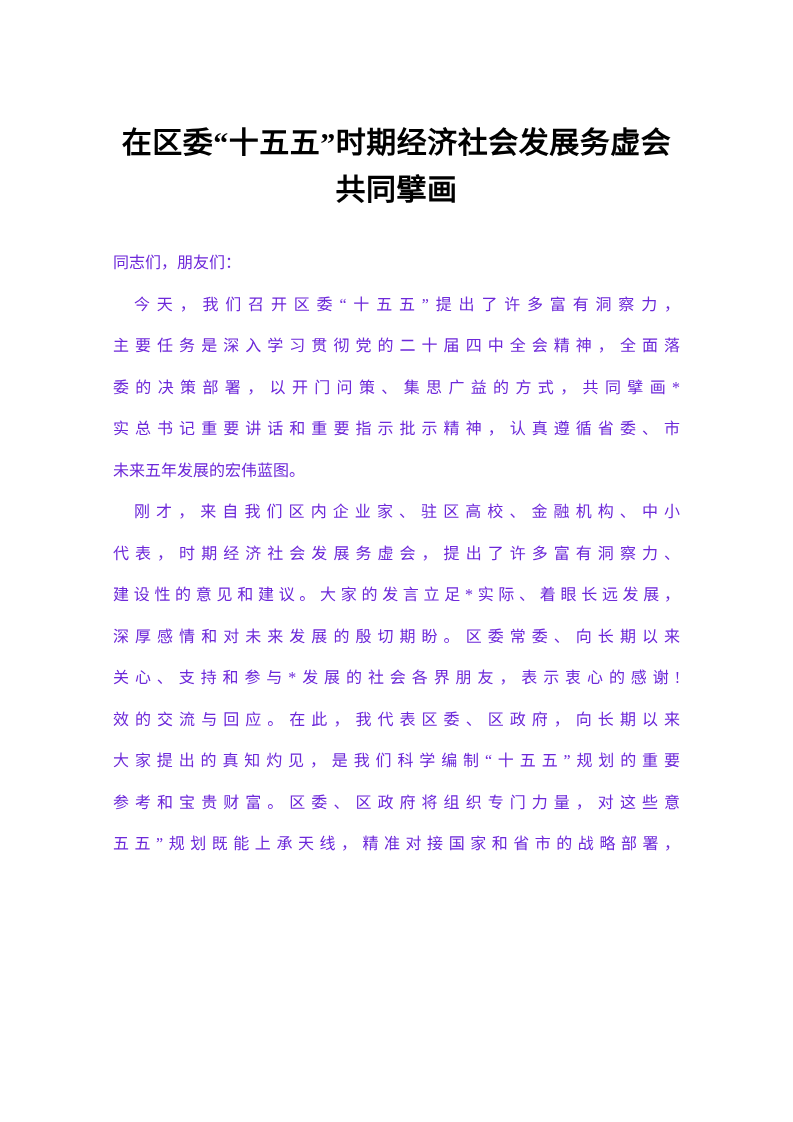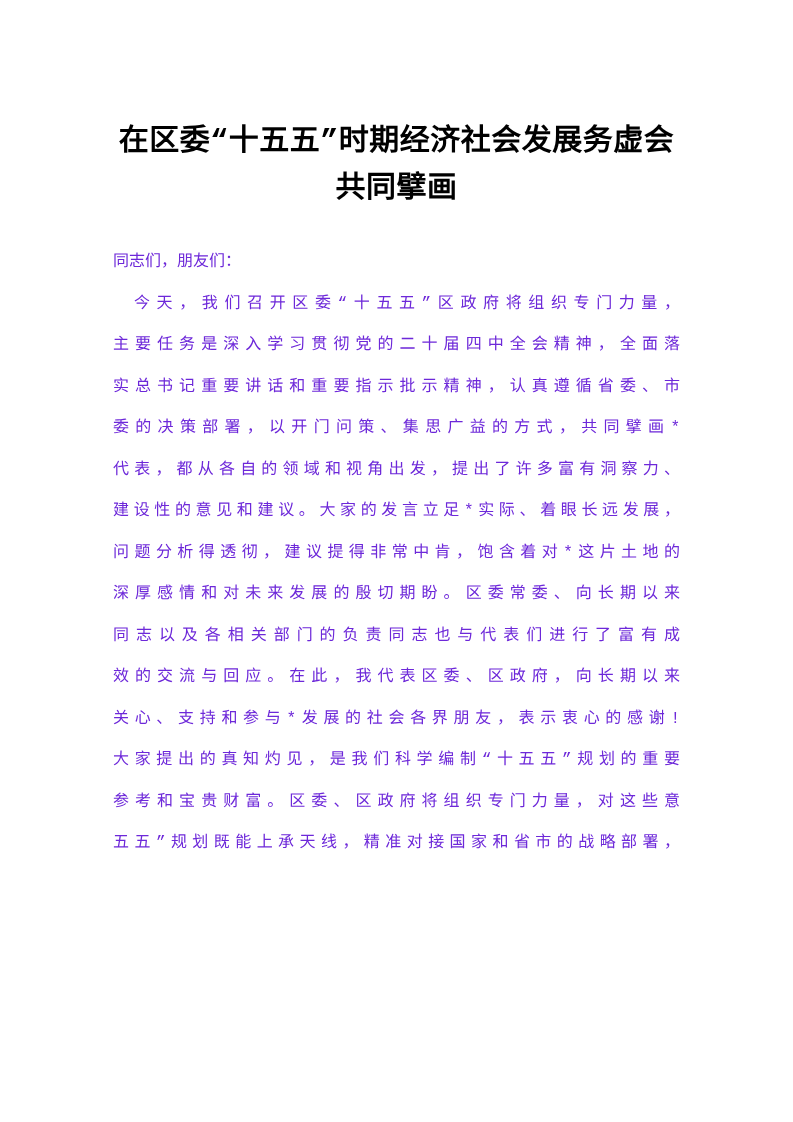--- a/index.html
+++ b/index.html
@@ -17,21 +17,20 @@
   }
 
   
   .page {
     position: relative;
     width: 793px;
     height: 1122px;
     box-sizing: border-box;
     background: #ffffff;
     padding: 119px 113px 0 113px;
-    font-family: Liberation Mono, monospace;
   }
 
   
   .doc-title {
     margin: 0 0 29px 0;
     padding: 0;
     font-size: 30px;
     line-height: 47px;
     font-weight: bold;
     text-align: center;
@@ -67,28 +66,28 @@
 </head>
 <body>
 
 <div class="page">
   <h1 class="doc-title">
       <span class="title-line">在区委“十五五”时期经济社会发展务虚会</span>
       <span class="title-line">共同擘画</span>
     </h1>
   <div class="doc-body">
       <div class="body-line no-justify">同志们，朋友们：</div>
-      <div class="body-line indent">今天，我们召开区委“十五五”区政府将组织专门力量，</div>
+      <div class="body-line indent">今天，我们召开区委“十五五”提出了许多富有洞察力，</div>
       <div class="body-line">主要任务是深入学习贯彻党的二十届四中全会精神，全面落</div>
+      <div class="body-line">委的决策部署，以开门问策、集思广益的方式，共同擘画*</div>
       <div class="body-line">实总书记重要讲话和重要指示批示精神，认真遵循省委、市</div>
-      <div class="body-line">委的决策部署，以开门问策、集思广益的方式，共同擘画*</div>
-      <div class="body-line">代表，都从各自的领域和视角出发，提出了许多富有洞察力、</div>
+      <div class="body-line no-justify">未来五年发展的宏伟蓝图。</div>
+      <div class="body-line indent">刚才，来自我们区内企业家、驻区高校、金融机构、中小</div>
+      <div class="body-line">代表，时期经济社会发展务虚会，提出了许多富有洞察力、</div>
       <div class="body-line">建设性的意见和建议。大家的发言立足*实际、着眼长远发展，</div>
-      <div class="body-line">问题分析得透彻，建议提得非常中肯，饱含着对*这片土地的</div>
       <div class="body-line">深厚感情和对未来发展的殷切期盼。区委常委、向长期以来</div>
-      <div class="body-line">同志以及各相关部门的负责同志也与代表们进行了富有成</div>
+      <div class="body-line">关心、支持和参与*发展的社会各界朋友，表示衷心的感谢!</div>
       <div class="body-line">效的交流与回应。在此，我代表区委、区政府，向长期以来</div>
-      <div class="body-line">关心、支持和参与*发展的社会各界朋友，表示衷心的感谢!</div>
       <div class="body-line">大家提出的真知灼见，是我们科学编制“十五五”规划的重要</div>
       <div class="body-line">参考和宝贵财富。区委、区政府将组织专门力量，对这些意</div>
       <div class="body-line">五五”规划既能上承天线，精准对接国家和省市的战略部署，</div>
     </div>
 </div>
 
 </body></html>

